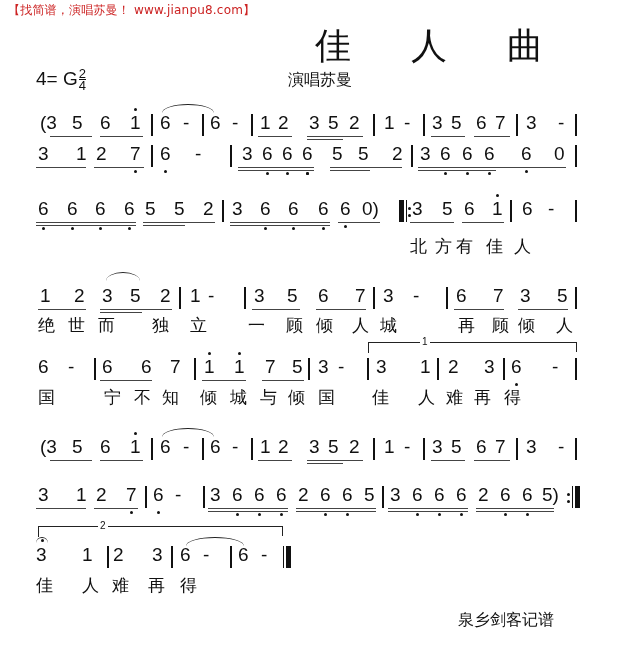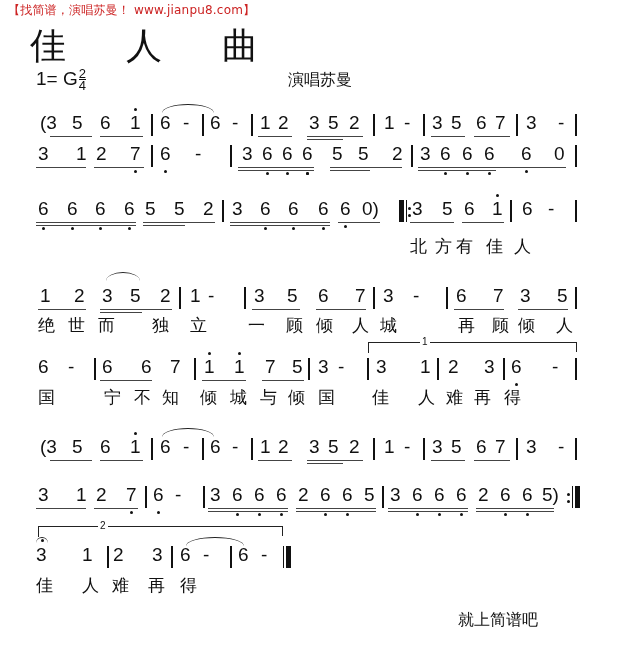--- a/index.html
+++ b/index.html
@@ -1,20 +1,20 @@
 <!DOCTYPE html>
 <html><head>
 <meta charset="utf-8">
 <style>
   html, body { margin: 0; padding: 0; background: #ffffff; }
   body { width: 640px; height: 645px; position: relative; overflow: hidden;
          font-family: "Liberation Sans", "DejaVu Sans", sans-serif; color: #111; }
   .banner { position: absolute; left: 8px; top: 2px; font-size: 12px; color: #cc2222;
             font-family: "DejaVu Sans", sans-serif; letter-spacing: 0.2px; }
-  .title { position: absolute; top: 22px; left: 0; width: 603px; text-align: left;
+  .title { position: absolute; top: 22px; left: 0; width: 603px; text-align: right;
            font-size: 36px; font-family: "DejaVu Sans", sans-serif; letter-spacing: 60px;
            padding-left: 30px; box-sizing: border-box; }
   .key { position: absolute; left: 36px; top: 68px; font-size: 19px; }
   .key .frac { display: inline-block; vertical-align: middle; text-align: center;
                font-size: 13px; line-height: 11px; margin-left: 1px; }
   .key .frac span { display: block; }
   .key .frac .num { border-bottom: 1px solid #111; }
   .singer { position: absolute; left: 288px; top: 70px; font-size: 16px;
             font-family: Liberation Serif, serif; }
   .row { position: absolute; left: 0; width: 640px; height: 30px; }
@@ -31,21 +31,21 @@
   .volta-r { position: absolute; border-right: 1px solid #222; height: 10px; width: 0; }
   .volta-label { position: absolute; font-size: 10px; background: #fff; padding: 0 2px; }
   .credit { position: absolute; left: 458px; top: 610px; font-size: 16px; font-family: "DejaVu Sans", sans-serif; }
 </style>
 </head>
 <body>
 
 <div class="banner">【找简谱，演唱苏曼！ www.jianpu8.com】</div>
 <div class="title">佳人曲</div>
 <div class="key">
-  <span>1= G</span><span class="frac"><span class="num">2</span><span>4</span></span>
+  <span>4= G</span><span class="frac"><span class="num">2</span><span>4</span></span>
 </div>
 <div class="singer">演唱苏曼</div>
 
 <div class="row" style="top:112px">
   <span class="n" style="left:40px">(3</span>
     <span class="n" style="left:72px">5</span>
     <span class="n" style="left:100px">6</span>
     <span class="n" style="left:130px">1</span>
     <span class="hd" style="left:134px;top:-4px"></span>
   <div class="ul" style="left:50px;top:24px;width:42px"></div>
@@ -397,13 +397,13 @@
 <div class="slur" style="left:36px;top:537px;width:12px;height:5px"></div>
 <div class="slur" style="left:186px;top:537px;width:58px"></div>
 <div class="lyr" style="top:574px">
   <span style="left:36px">佳</span>
   <span style="left:82px">人</span>
   <span style="left:112px">难</span>
   <span style="left:148px">再</span>
   <span style="left:180px">得</span>
 </div>
 
-<div class="credit">就上简谱吧</div>
+<div class="credit">泉乡剑客记谱</div>
 
 </body></html>

